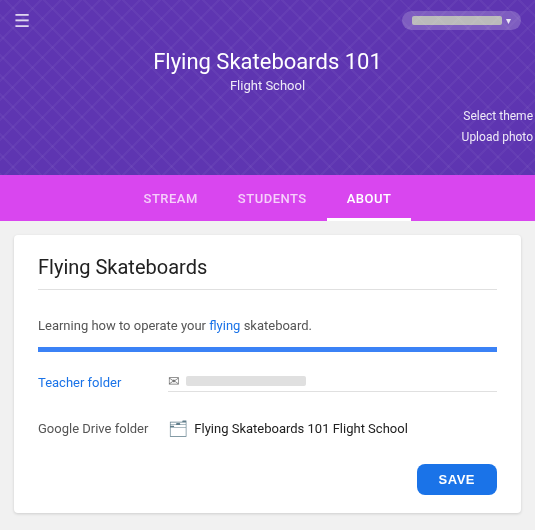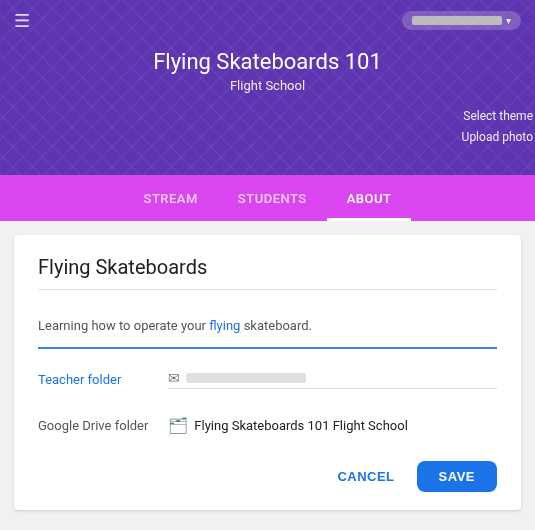--- a/index.html
+++ b/index.html
@@ -143,21 +143,21 @@
       color: #212121;
       padding-bottom: 10px;
       border-bottom: 1px solid #e0e0e0;
       margin-bottom: 28px;
     }
 
     .card-description {
       font-size: 13px;
       color: #555;
       padding-bottom: 14px;
-      border-bottom: 2px solid #3b82f6;
+      border-bottom: 5px solid #3b82f6;
       margin-bottom: 14px;
     }
     .card-description a {
       color: #1a73e8;
       text-decoration: none;
     }
 
     .field-row {
       display: flex;
       align-items: center;
@@ -295,18 +295,17 @@
 
     <div class="field-row">
       <div class="field-label">Google Drive folder</div>
       <div class="drive-folder-row">
         <span class="folder-icon">🗂</span>
         <span class="folder-value">Flying Skateboards 101 Flight School</span>
       </div>
     </div>
 
     <div class="card-actions">
-      <button class="btn-cancel">CANCEL</button>
       <button class="btn-save">SAVE</button>
     </div>
   </div>
 
 </div>
 
 </body></html>

